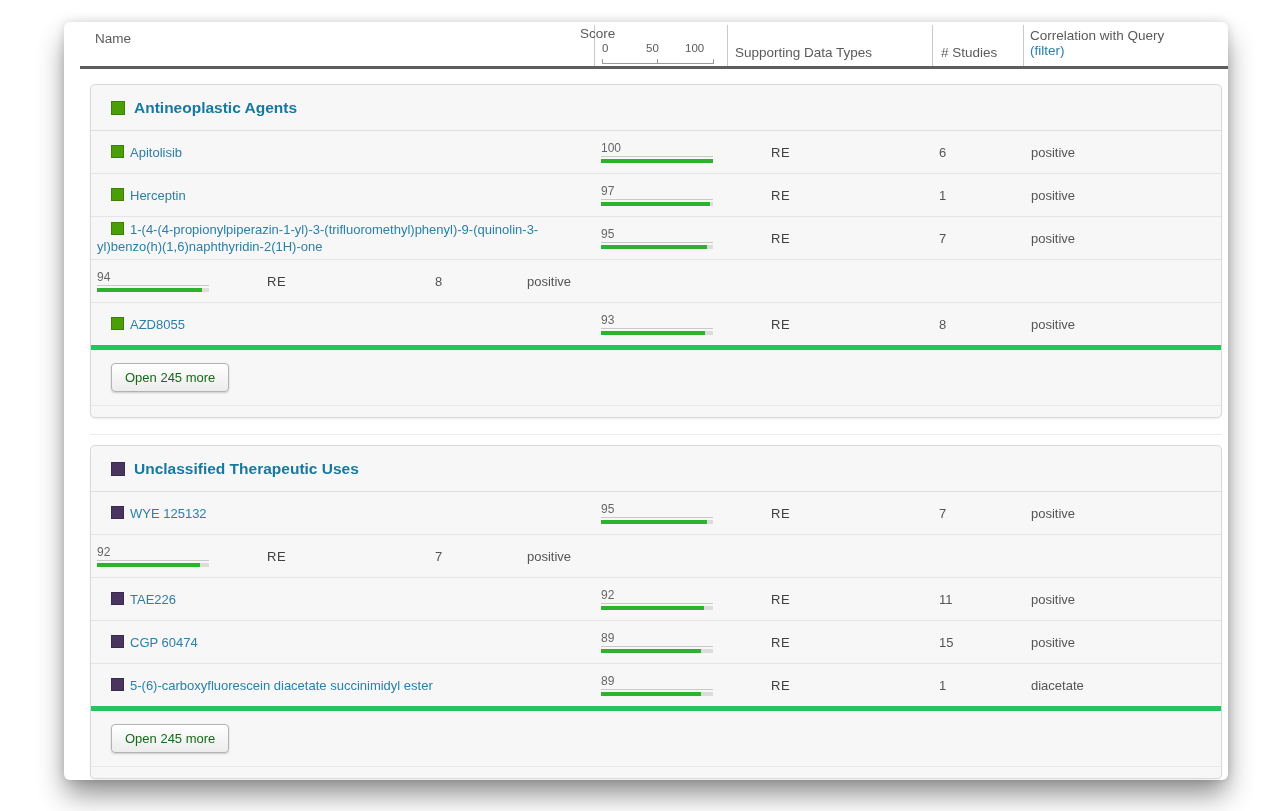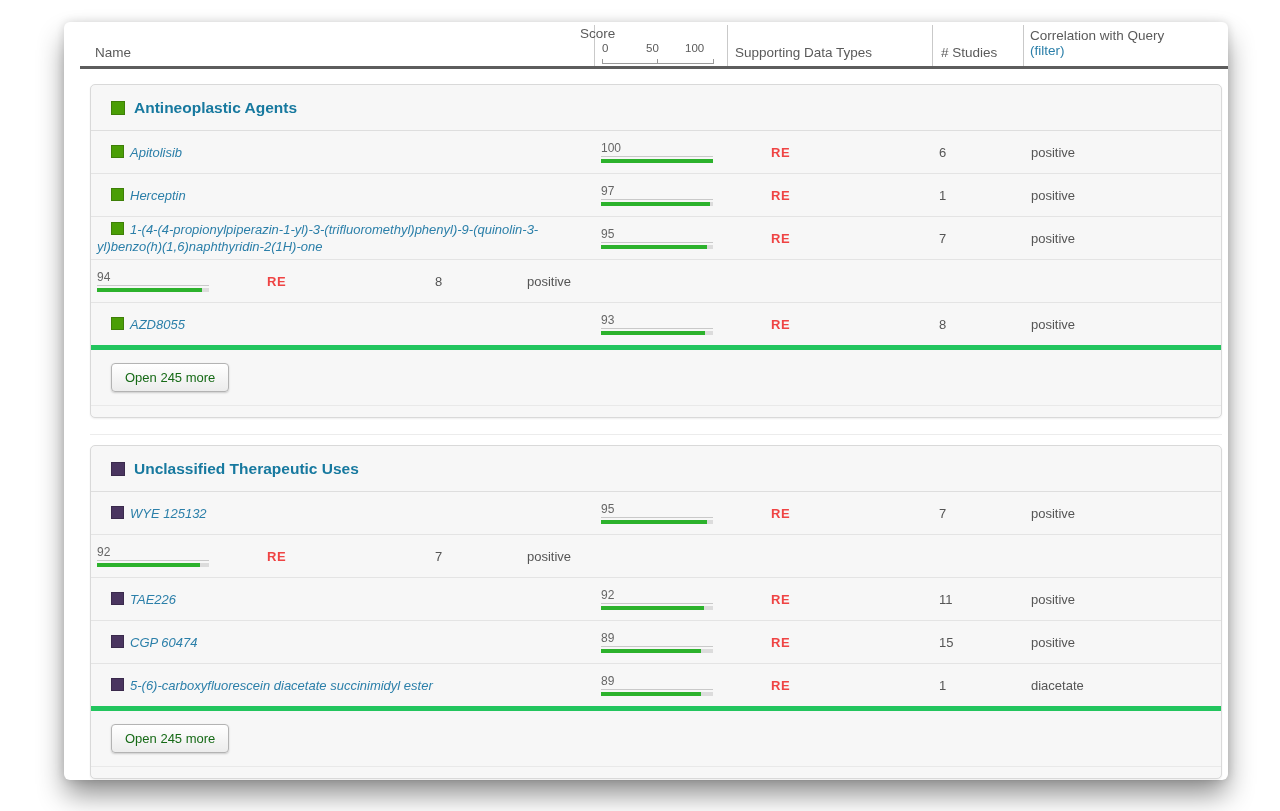--- a/index.html
+++ b/index.html
@@ -13,21 +13,21 @@
     background:#ffffff;border-radius:6px;
     box-shadow:0 16px 28px -2px rgba(0,0,0,.45), 0 0 10px rgba(0,0,0,.14);
   }
   
   .thead{
     position:relative;margin-left:16px;height:44px;
     border-bottom:3px solid #5d5d5d;
   }
   .thead .vsep{position:absolute;top:3px;bottom:0;width:1px;background:#c9c9c9;}
   .h-label{position:absolute;color:#5a5a5a;font-size:13.5px;white-space:nowrap;}
-  .h-name{left:15px;bottom:6px;margin-top:22px;}
+  .h-name{left:15px;bottom:20px;margin-top:22px;}
   .h-score{left:500px;top:4px;text-align:center;}
   .h-supporting{left:655px;bottom:6px;}
   .h-studies{left:861px;bottom:6px;}
   .h-corr{left:950px;top:6px;line-height:15px;}
   .h-corr .filter-link{color:#2b7fa9;cursor:pointer;}
   .ruler{position:absolute;left:522px;top:20px;width:112px;height:22px;}
   .ruler .base{position:absolute;left:0;right:0;bottom:0;height:1px;background:#9a9a9a;}
   .ruler .tick{position:absolute;bottom:0;width:1px;height:5px;background:#9a9a9a;}
   .ruler .num{position:absolute;top:0;font-size:11.5px;color:#5a5a5a;}
   
@@ -45,28 +45,28 @@
   }
   .grp-title{font-size:15.5px;font-weight:bold;color:#17799f;cursor:pointer;}
   .marker{display:inline-block;flex:none;}
   .grp-header .marker{width:12px;height:12px;margin:0 9px 0 14px;}
   .row{
     display:flex;align-items:center;min-height:42px;
     padding-left:6px;border-top:1px solid #e4e4e4;
   }
   .row:first-of-type{border-top:none;}
   .grp-header + .row{border-top:none;}
-  .cell-name{width:504px;flex:none;font-size:13px;line-height:17px;color:#2b7fa9;cursor:pointer;padding:4px 10px 4px 0;box-sizing:border-box;font-style:italic;}
+  .cell-name{width:504px;flex:none;font-size:13px;line-height:17px;color:#2b7fa9;cursor:pointer;padding:4px 10px 4px 0;box-sizing:border-box;}
   .cell-name .marker{width:11px;height:11px;margin:0 6px -1px 14px;display:inline-block;vertical-align:baseline;}
   .cell-score{width:127px;flex:none;}
   .score-num{font-size:12px;color:#666;border-bottom:1px solid #c9c9c9;width:112px;padding-bottom:1px;line-height:14px;}
   .score-track{width:112px;height:4px;background:#dcdcdc;margin-top:2px;}
   .score-fill{height:4px;}
   .cell-types{width:205px;flex:none;padding-left:43px;box-sizing:border-box;}
-  .badge-re{font-size:13px;font-weight:bold;color:#ef4444;letter-spacing:.5px;cursor:pointer;}
+  .badge-re{font-size:13px;font-weight:normal;color:#404040;letter-spacing:.5px;cursor:pointer;}
   .cell-studies{width:91px;flex:none;padding-left:6px;box-sizing:border-box;font-size:13px;color:#555;}
   .cell-corr{flex:1;padding-left:7px;box-sizing:border-box;font-size:13px;color:#555;}
   .row-more{display:block;padding:13px 0 13px 20px;border-top:5px solid #22c55e;}
   .btn-more{
     font-family:"Liberation Sans",sans-serif;
     font-size:13px;color:#166a16;
     background:linear-gradient(#ffffff,#ececec);
     border:1px solid #b3b3b3;border-radius:4px;
     padding:6px 13px;cursor:pointer;
     box-shadow:0 1px 2px rgba(0,0,0,.18);

